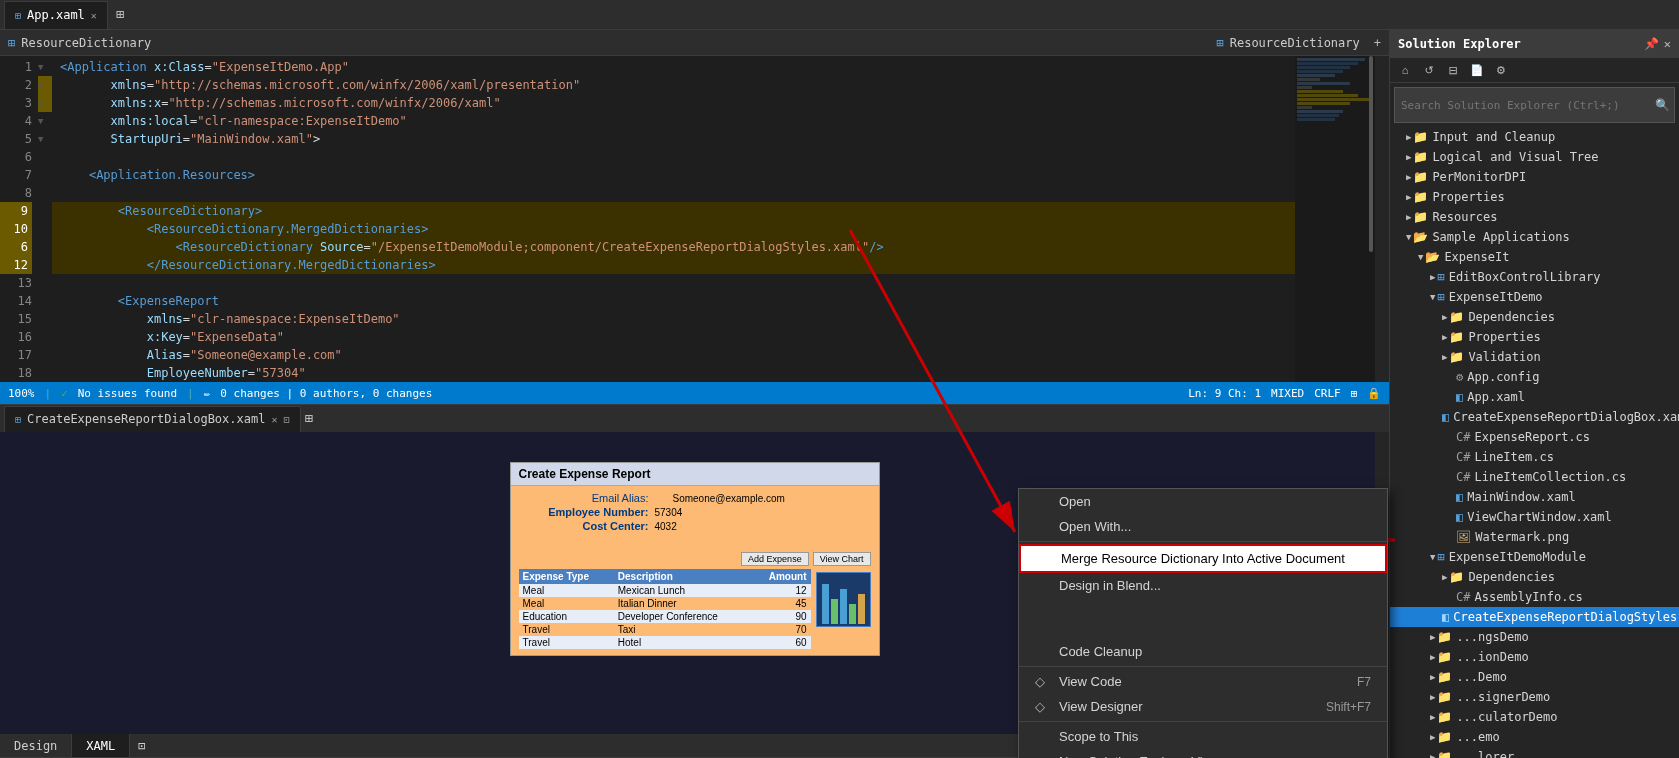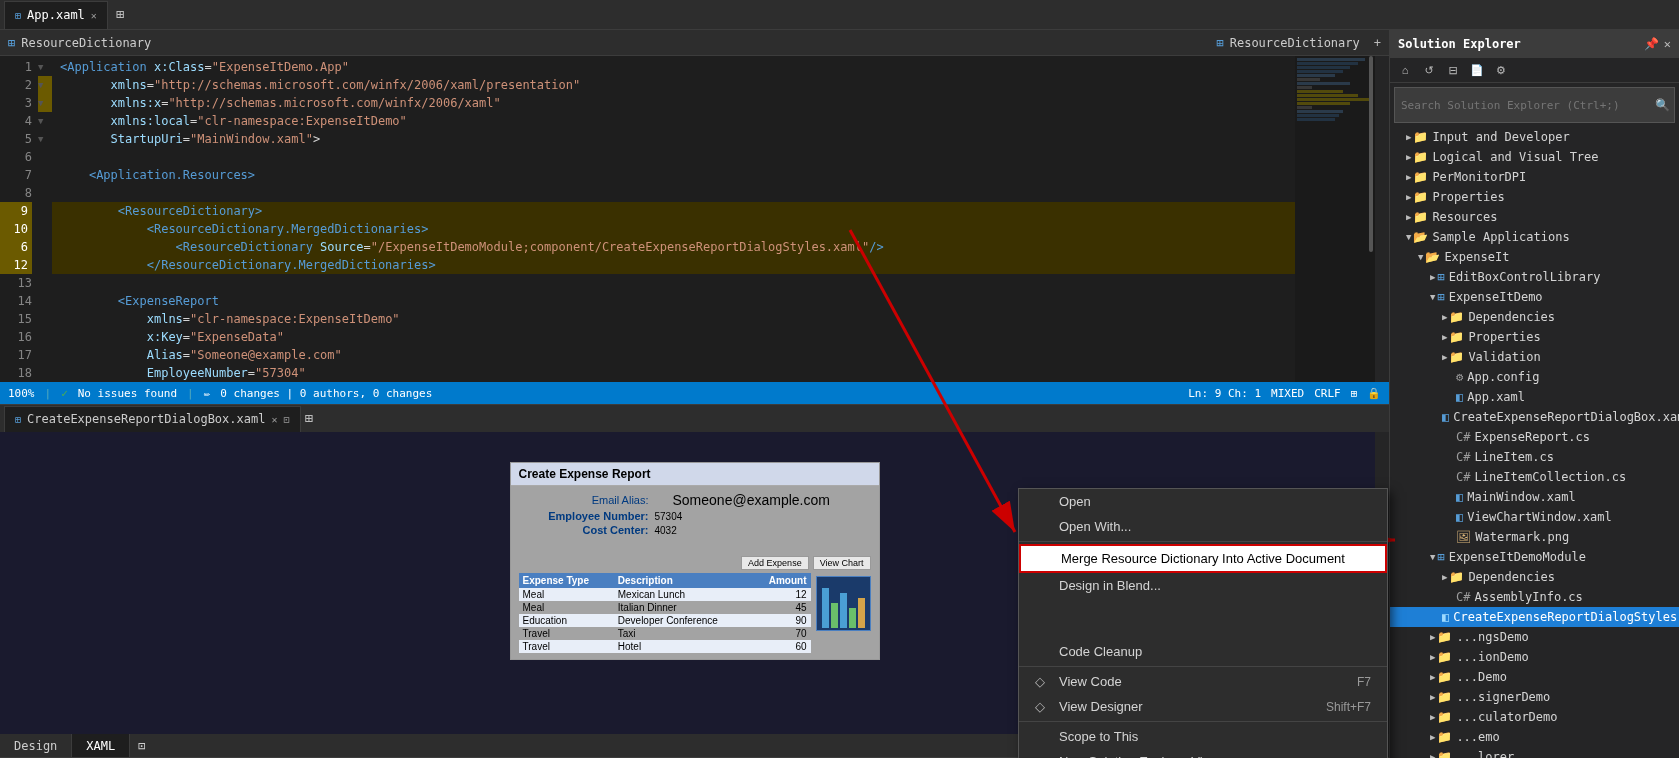--- a/index.html
+++ b/index.html
@@ -174,28 +174,28 @@
           <div style="padding:0 14px;height:100%;display:flex;align-items:center;font-size:12px;color:#ccc;cursor:pointer;border-right:1px solid #3c3c3c;font-family:Consolas,monospace;">
             <span>Design</span>
           </div>
           <div style="padding:0 14px;height:100%;display:flex;align-items:center;font-size:12px;color:#fff;cursor:pointer;border-right:1px solid #3c3c3c;background:#1e1e1e;font-family:Consolas,monospace;">
             <span>XAML</span>
           </div>
           <div style="padding:0 8px;height:100%;display:flex;align-items:center;font-size:12px;color:#ccc;cursor:pointer;font-family:Consolas,monospace;">⊡</div>
         </div>
 
         <div style="position:absolute;top:0;left:0;right:0;bottom:24px;background:#1a1a2e;display:flex;align-items:flex-start;justify-content:center;padding-top:30px;">
-          <div style="background:#a3a3a3;border:1px solid #999;width:370px;font-family:Arial,sans-serif;font-size:11px;color:#000;position:relative;">
+          <div style="background:#fdba74;border:1px solid #999;width:370px;font-family:Arial,sans-serif;font-size:11px;color:#000;position:relative;">
             <div style="background:#d0d8ea;padding:4px 8px;font-weight:bold;font-size:12px;border-bottom:1px solid #aaa;">
               <span>Create Expense Report</span>
             </div>
             <div style="padding:6px 8px;">
               <div style="display:flex;align-items:center;margin-bottom:2px;">
                 <span style="color:#003a80;font-weight:normal;width:130px;text-align:right;margin-right:24px;">Email Alias:</span>
-                <span style="font-size:14px;">Someone@example.com</span>
+                <span style="font-size:10px;">Someone@example.com</span>
               </div>
               <div style="display:flex;align-items:center;margin-bottom:2px;">
                 <span style="color:#003a80;font-weight:bold;width:130px;text-align:right;margin-right:6px;">Employee Number:</span>
                 <span style="font-size:10px;">57304</span>
               </div>
               <div style="display:flex;align-items:center;margin-bottom:20px;">
                 <span style="color:#003a80;font-weight:bold;width:130px;text-align:right;margin-right:6px;">Cost Center:</span>
                 <span style="font-size:10px;">4032</span>
               </div>
 
@@ -277,21 +277,21 @@
       <div style="display:flex;align-items:center;background:#3c3c3c;height:36px;margin:4px;border:1px solid #555;">
         <input type="text" placeholder="Search Solution Explorer (Ctrl+;)" style="background: transparent; border: none; color: rgb(204, 204, 204); font-size: 11px; outline: none; flex: 1 1 0%; padding: 0px 6px; font-family: Consolas, monospace;">
         <span style="color:#bbb;margin-right:4px;font-size:12px;">🔍</span>
       </div>
 
       <div style="flex:1;overflow-y:auto;font-size:12px;">
 
         <div style="display:flex;align-items:center;height:20px;padding-left:16px;cursor:pointer;white-space:nowrap;color:#d4d4d4;">
           <span style="color:#bbb;margin-right:2px;font-size:9px;">▶</span>
           <span style="color:#dcb67a;margin-right:4px;">📁</span>
-          <span>Input and Developer</span>
+          <span>Input and Cleanup</span>
         </div>
 
         <div style="display:flex;align-items:center;height:20px;padding-left:16px;cursor:pointer;white-space:nowrap;color:#d4d4d4;">
           <span style="color:#bbb;margin-right:2px;font-size:9px;">▶</span>
           <span style="color:#dcb67a;margin-right:4px;">📁</span>
           <span>Logical and Visual Tree</span>
         </div>
 
         <div style="display:flex;align-items:center;height:20px;padding-left:16px;cursor:pointer;white-space:nowrap;color:#d4d4d4;">
           <span style="color:#bbb;margin-right:2px;font-size:9px;">▶</span>

